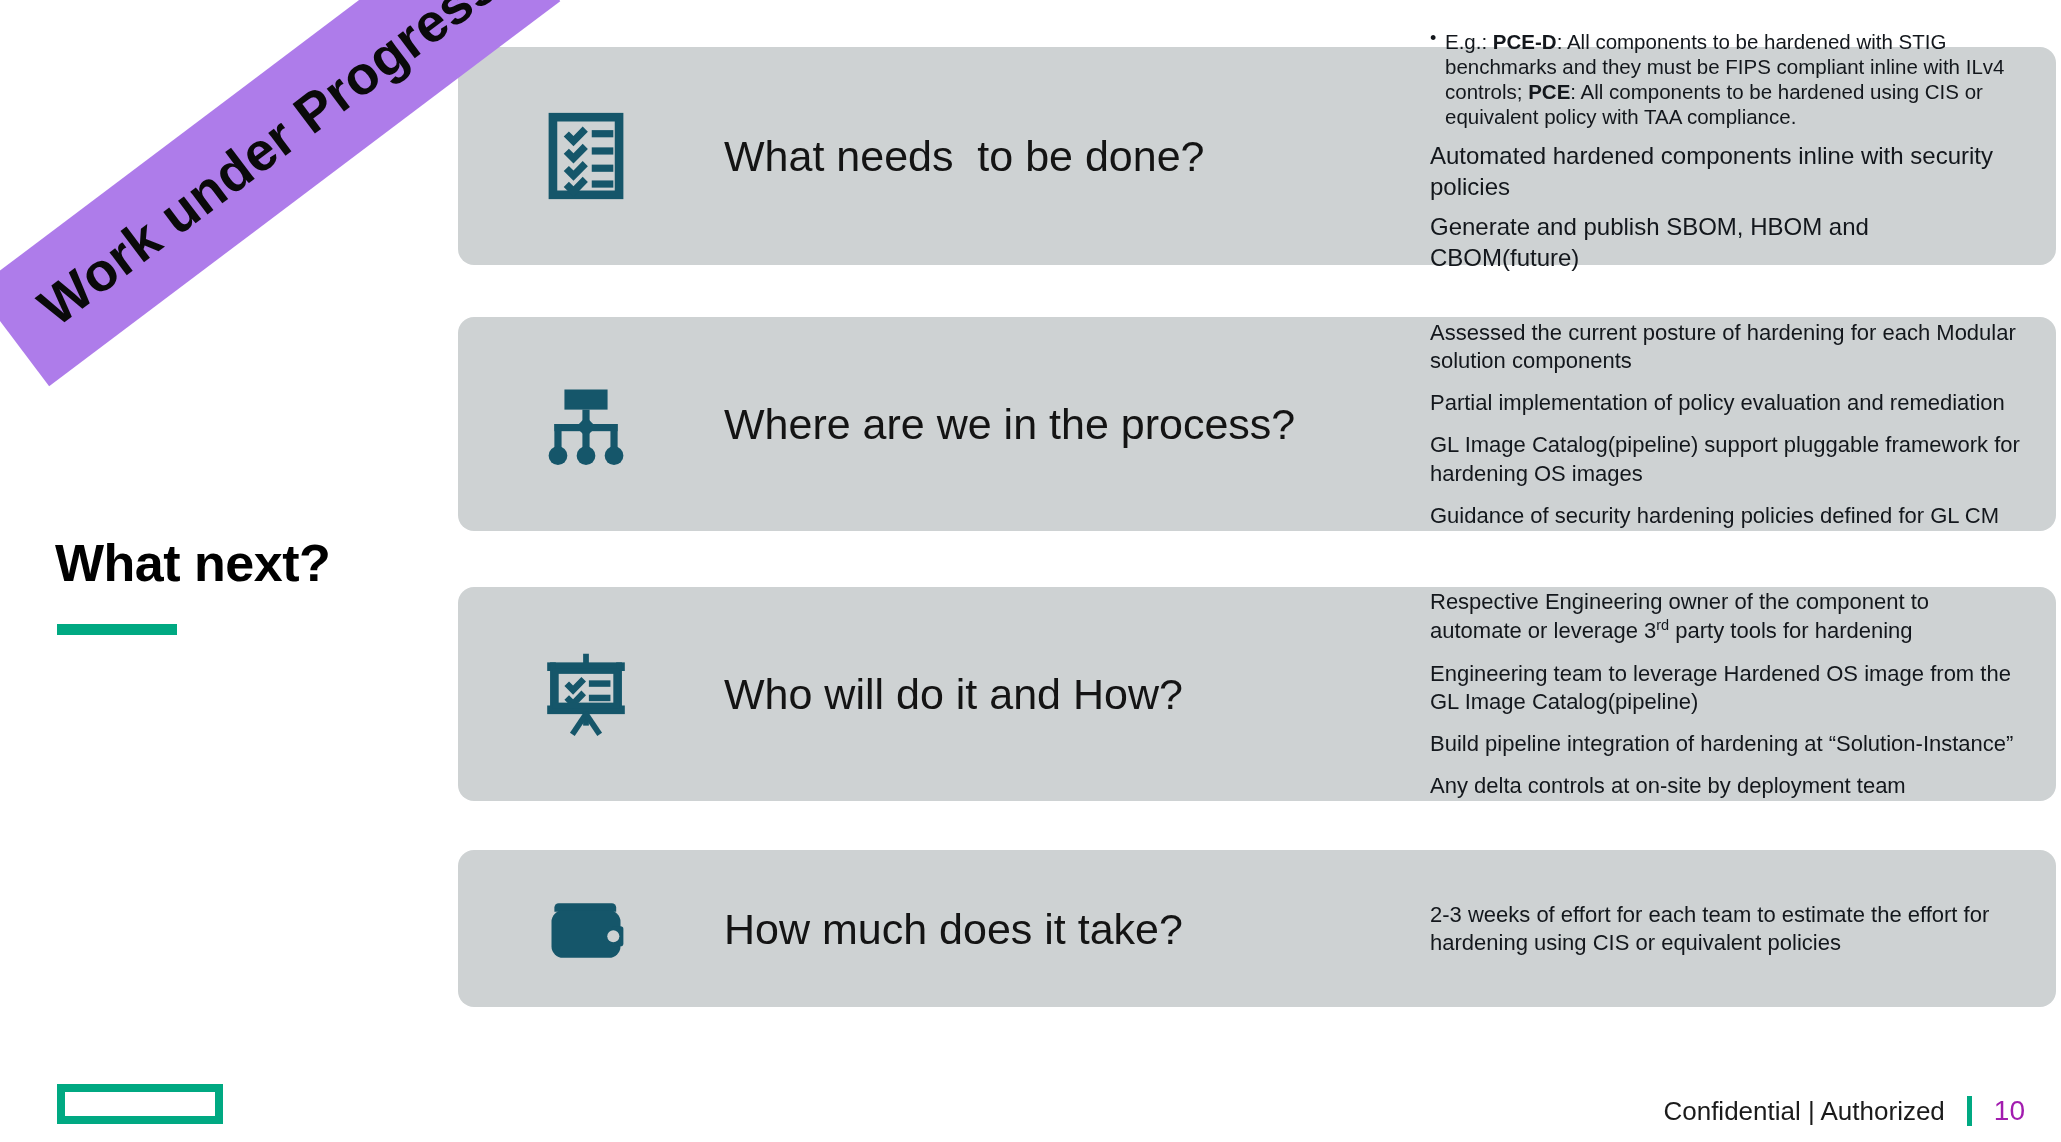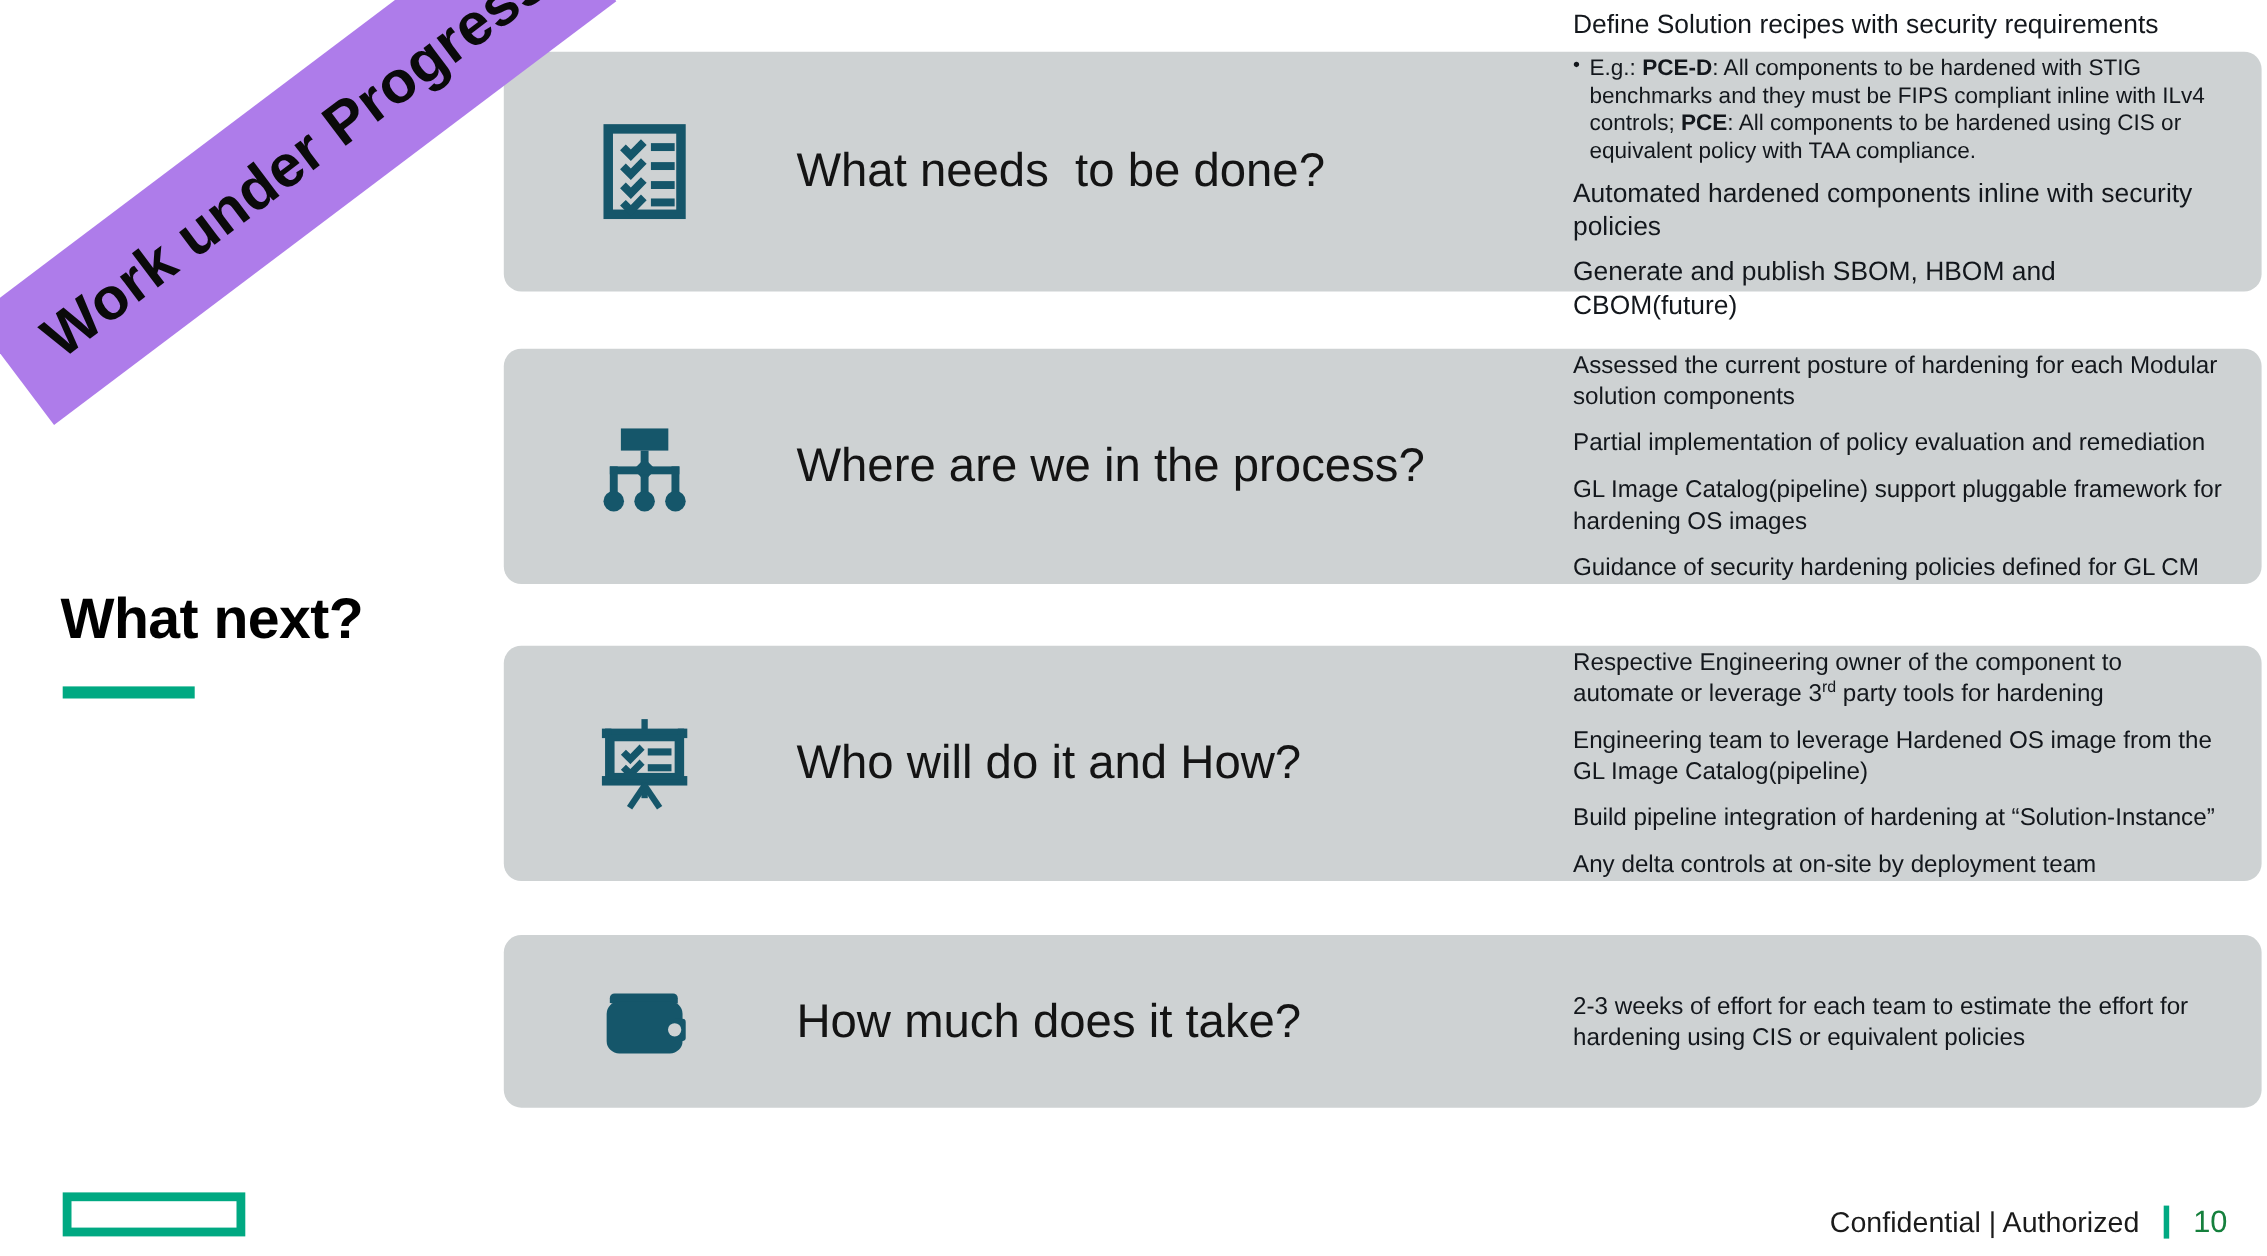--- a/index.html
+++ b/index.html
@@ -168,21 +168,21 @@
     gap: 22px;
     font-size: 26px;
     color: #1b1b1b;
   }
   #footer-sep {
     display: inline-block;
     width: 5px;
     height: 30px;
     background: #00A982;
   }
-  #page-number { font-size: 28px; color: #15803d; }
+  #page-number { font-size: 28px; color: #a21caf; }
 
   .icon-svg { display: block; }
 </style>
 </head>
 <body>
 
 <div id="left-col">
   <div id="page-title">What next?</div>
   <div id="title-rule"></div>
 </div>
@@ -203,21 +203,20 @@
           <path d="M16.5 53.5 l3.6-3.6 3.2 3.2 6.4-6.6 3.6 3.6 -10 10.2z"></path>
           <rect x="36" y="14" width="15" height="5"></rect>
           <rect x="36" y="26" width="15" height="5"></rect>
           <rect x="36" y="38" width="15" height="5"></rect>
           <rect x="36" y="49" width="15" height="5"></rect>
         </g>
       </svg>
     </div>
     <div class="card-heading">What needs  to be done?</div>
     <div class="card-body">
-        <div class="body-line lead">Define Solution recipes with security requirements</div>
         <div class="body-line bullet">E.g.: <b>PCE-D</b>: All components to be hardened with STIG benchmarks and they must be FIPS compliant inline with ILv4 controls; <b>PCE</b>: All components to be hardened using CIS or equivalent policy with TAA compliance.</div>
         <div class="body-line lead">Automated hardened components inline with security policies</div>
         <div class="body-line lead">Generate and publish SBOM, HBOM and CBOM(future)</div>
       </div>
   </div>
 </div>
 
 <div class="card" id="card-2">
   <div class="card-inner">
     <div class="card-icon">

